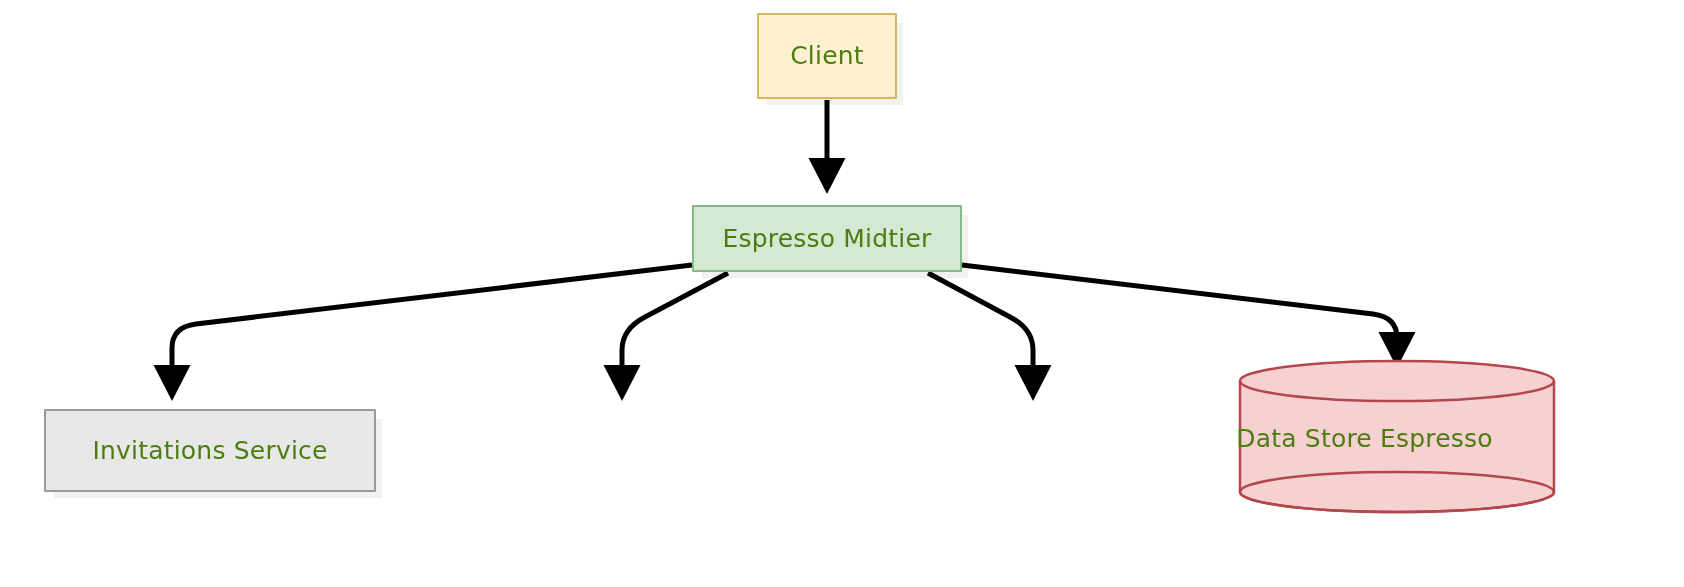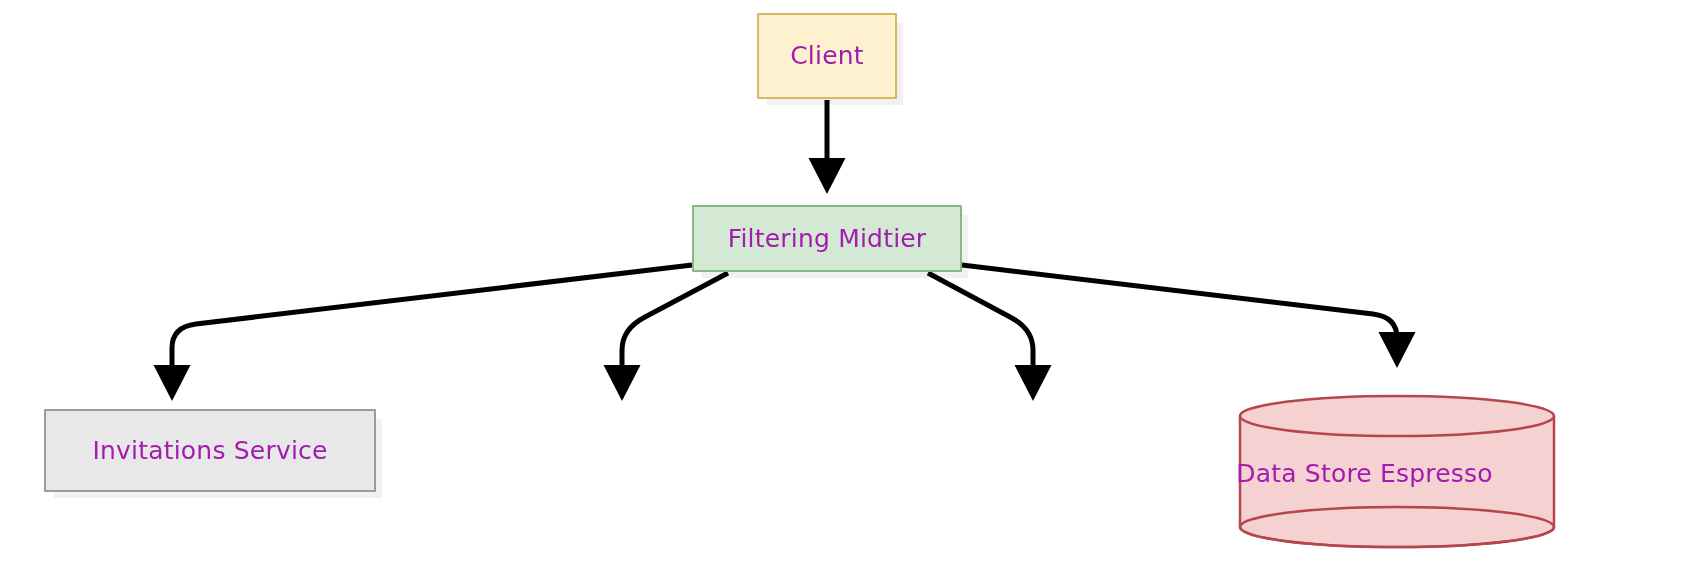--- a/index.html
+++ b/index.html
@@ -24,21 +24,21 @@
     width: 1684px;
     height: 587px;
   }
   .node {
     position: absolute;
     box-sizing: border-box;
     display: flex;
     align-items: center;
     justify-content: center;
     text-align: left;
-    color: #a21caf;
+    color: #4d7c0f;
     font-size: 25px;
     letter-spacing: 0.2px;
     line-height: 1.1;
     white-space: nowrap;
   }
   .node-rect {
     border-style: solid;
     border-width: 2px;
     border-radius: 1px;
     box-shadow: 8px 8px 0 -2px rgba(0,0,0,0.055);
@@ -91,30 +91,30 @@
     <path d="M928,273 L1010,317 Q1033,329 1033,350 L1033,383" fill="none" stroke="#000000" stroke-width="5" stroke-linejoin="round" marker-end="url(#arrowhead)"></path>
 
     <path d="M962,265 L1373,314 Q1397,317 1397,338 L1397,350" fill="none" stroke="#000000" stroke-width="5" stroke-linejoin="round" marker-end="url(#arrowhead)"></path>
   </svg>
 
   <div class="node node-rect node-client" style="left:757px; top:13px; width:140px; height:86px;">
     <span>Client</span>
   </div>
 
   <div class="node node-rect node-midtier" style="left:692px; top:205px; width:270px; height:67px;">
-    <span>Filtering Midtier</span>
+    <span>Espresso Midtier</span>
   </div>
 
   <div class="node node-rect node-service" style="left:20px; top:409px; width:332px; height:83px;margin-left:24px;">
     <span>Invitations Service</span>
   </div>
 
 
 
-  <div class="node node-cylinder" style="left:1238px; top:394px; width:253px; height:145px;">
+  <div class="node node-cylinder" style="left:1238px; top:359px; width:253px; height:145px;">
     <svg class="cyl-svg" width="328" height="155" viewBox="0 0 328 155">
       <g>
         <rect x="2" y="22" width="314" height="111" fill="#f6d1d1"></rect>
         <ellipse cx="159" cy="133" rx="157" ry="20" fill="#f6d1d1" stroke="#b4474c" stroke-width="2.5"></ellipse>
         <rect x="2" y="22" width="314" height="111" fill="#f6d1d1" stroke="none"></rect>
         <line x1="2" y1="22" x2="2" y2="133" stroke="#b4474c" stroke-width="2.5"></line>
         <line x1="316" y1="22" x2="316" y2="133" stroke="#b4474c" stroke-width="2.5"></line>
         <ellipse cx="159" cy="22" rx="157" ry="20" fill="#f6d1d1" stroke="#b4474c" stroke-width="2.5"></ellipse>
       </g>
       <ellipse cx="159" cy="133" rx="157" ry="20" fill="none" stroke="#b4474c" stroke-width="2.5" stroke-dasharray="0" clip-path="none" transform=""></ellipse>

